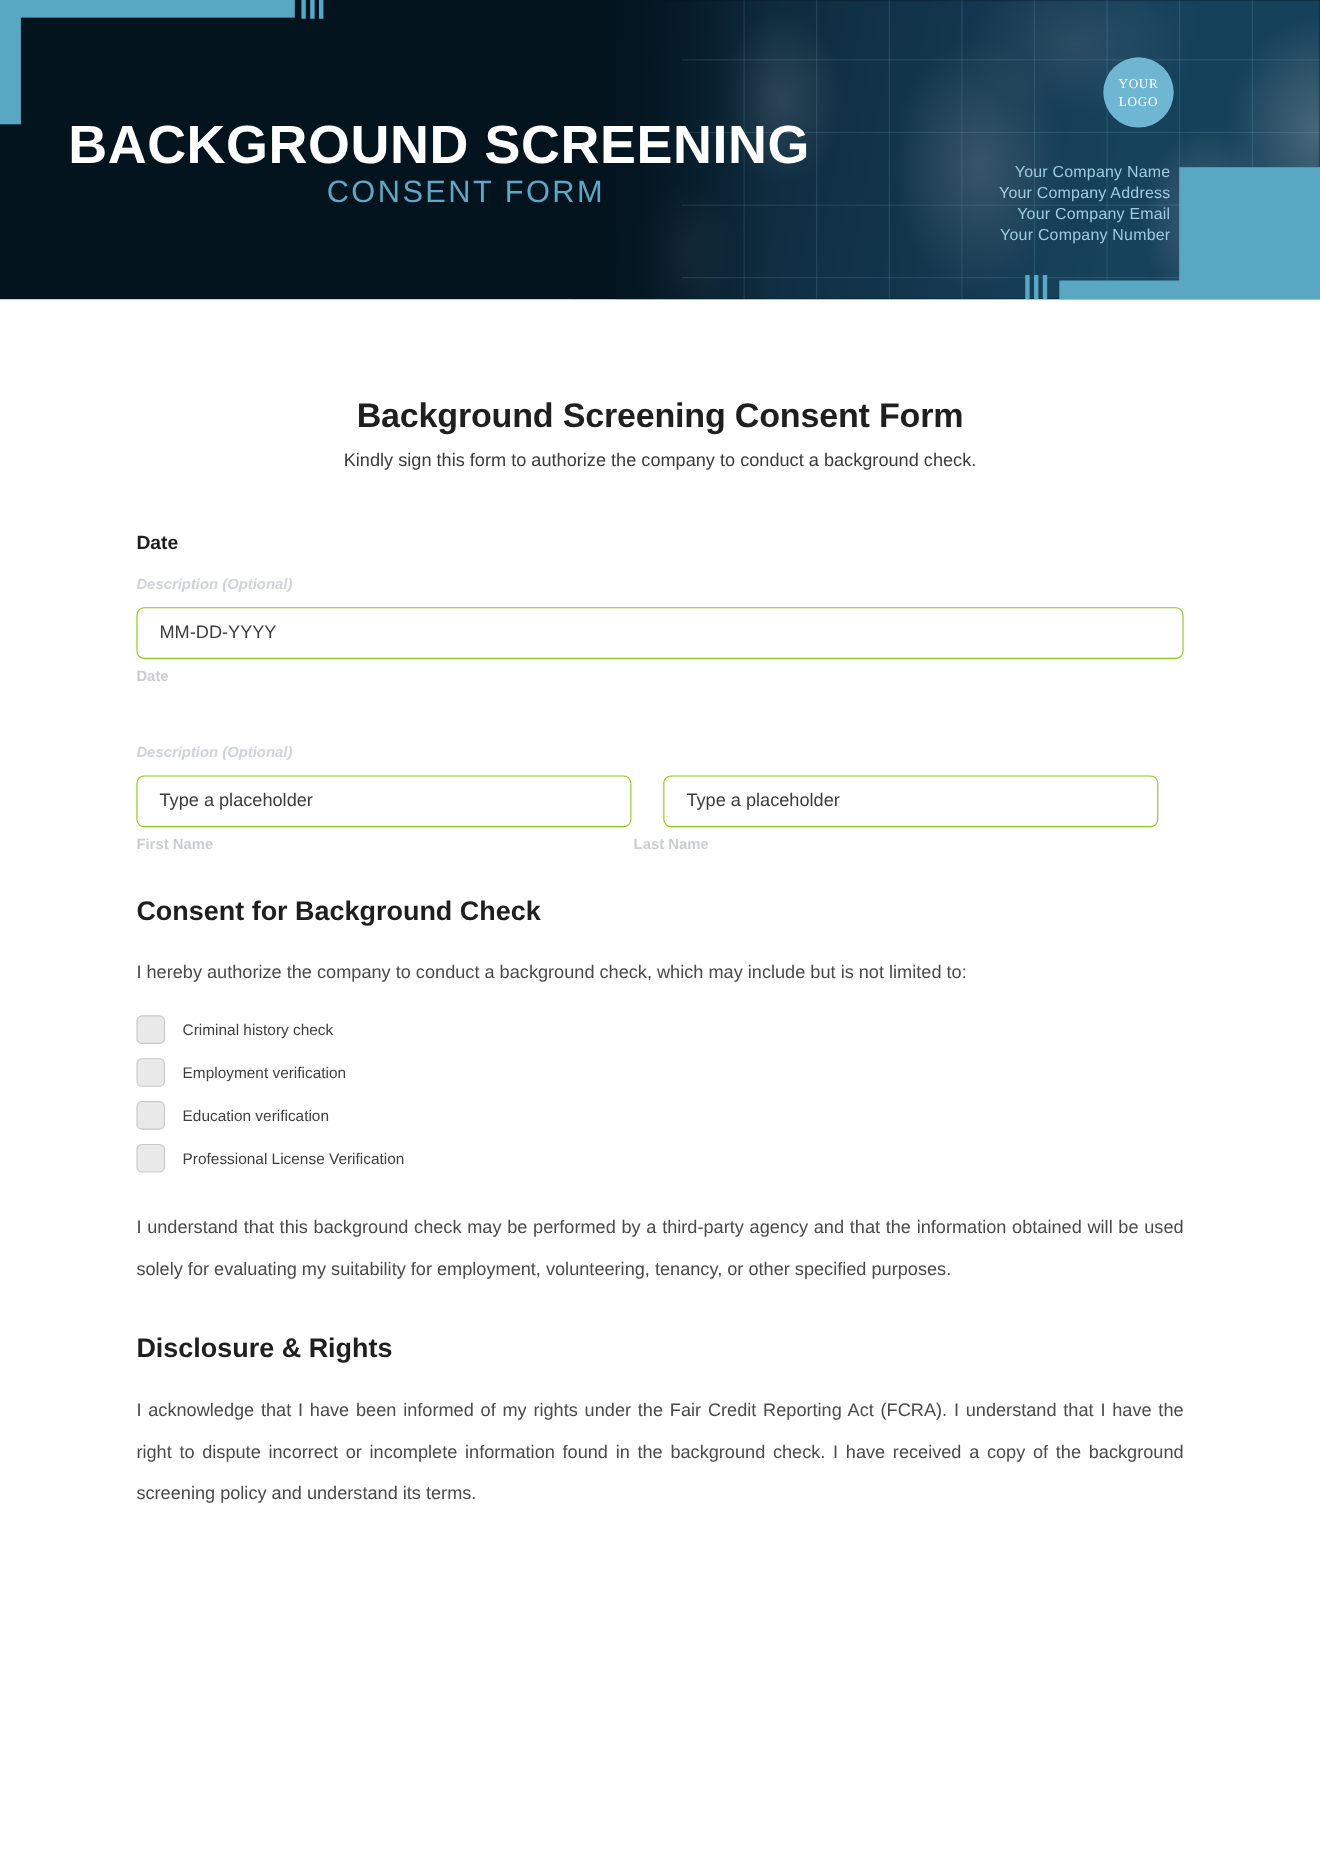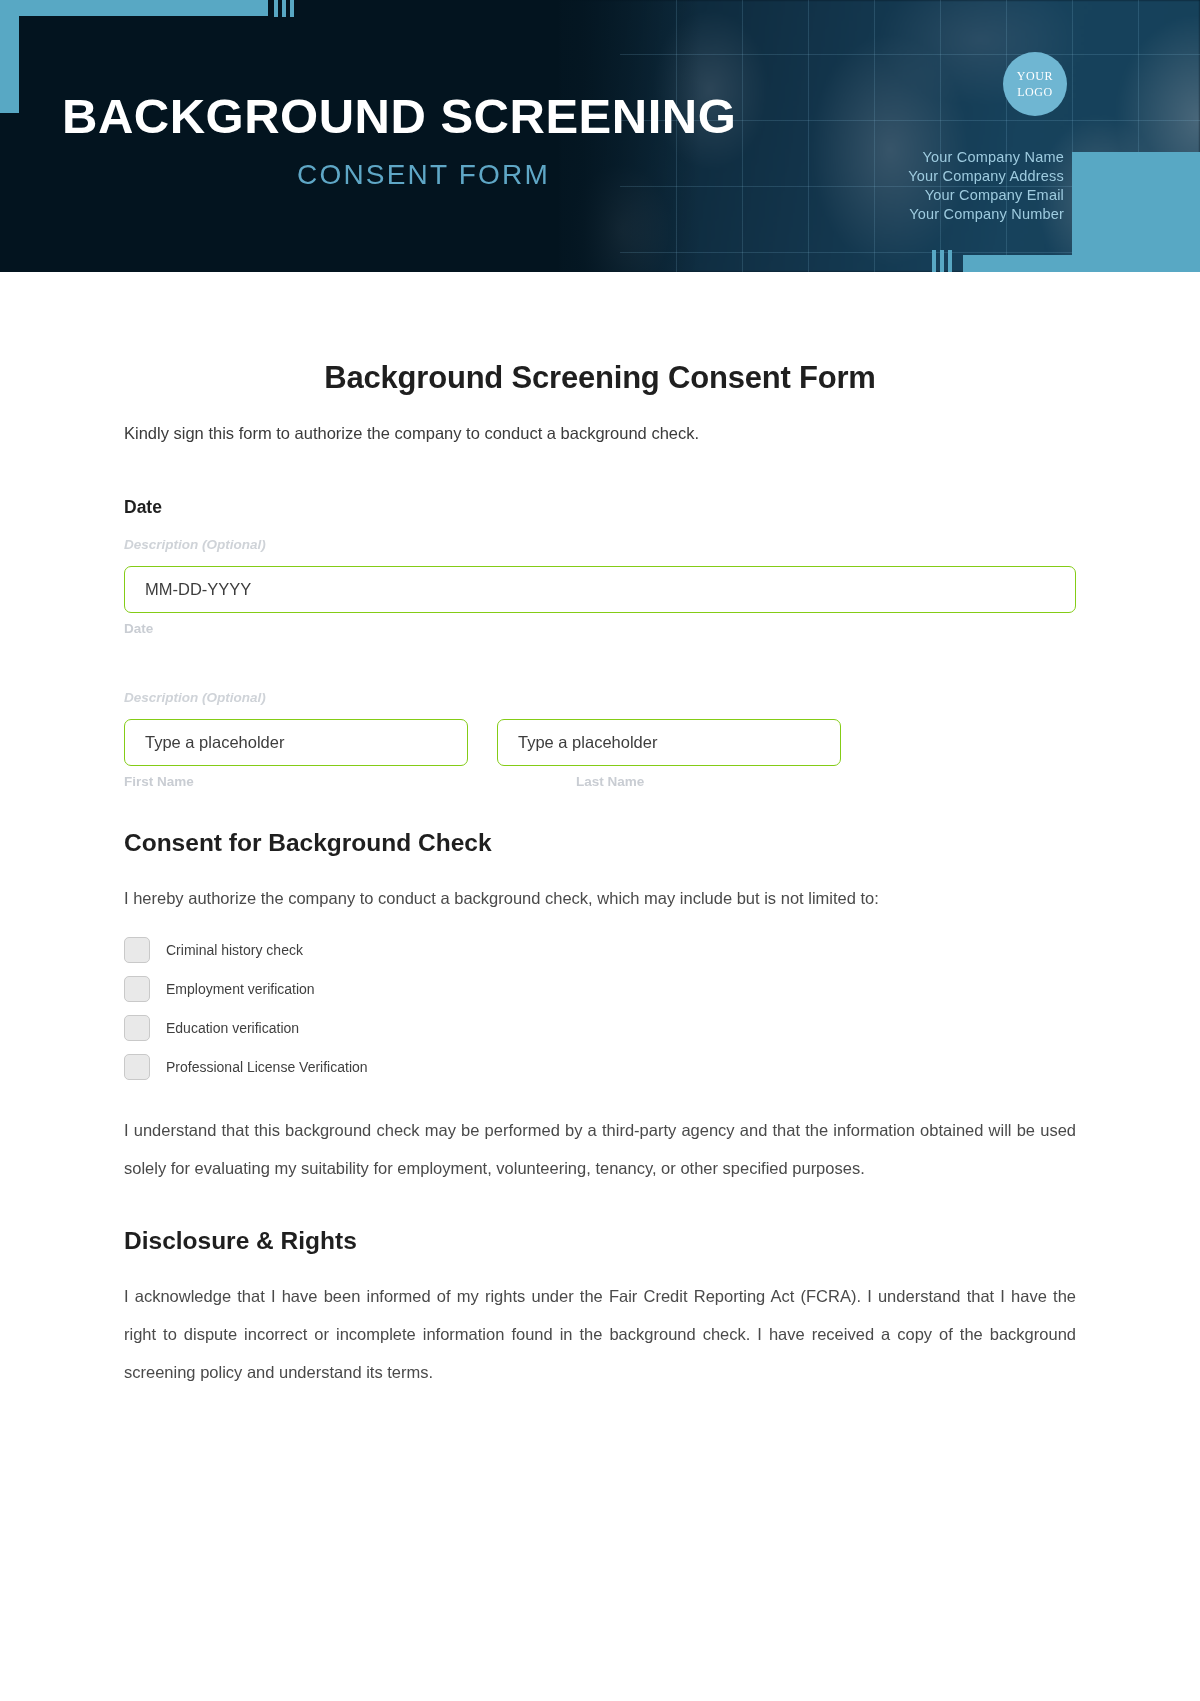--- a/index.html
+++ b/index.html
@@ -76,21 +76,21 @@
     position: absolute; right: 0; bottom: 0; width: 237px; height: 17px;
     background: #58a8c4;
   }
   .hdr-stripes-br {
     position: absolute; right: 248px; bottom: 0; height: 22px;
     display: flex; gap: 4px;
   }
   .hdr-stripes-br i { display:block; width: 4px; height: 22px; background:#58a8c4; }
 
   .hdr-title {
-    position: absolute; left: 62px; top: 92px;
+    position: absolute; left: 62px; top: 108px;
     color: #ffffff;
     font-size: 49px;
     font-weight: 700;
     letter-spacing: 0.5px;
     line-height: 1;
     white-space: nowrap;
   }
   .hdr-subtitle {
     position: absolute; left: 297px; top: 161px;
     color: #5fa7c6;
@@ -128,21 +128,22 @@
   }
   .doc-title {
     margin-top: 88px;
     text-align: center;
     font-size: 31px;
     font-weight: 700;
     color: #1f1f1f;
     letter-spacing: -0.2px;
   }
   .doc-sub {
-    margin-top: 28px;
+    margin-top: 14px;
+    text-align: center;
     font-size: 16.5px;
     color: #3b3b3b;
   }
 
   .field-block { margin-top: 54px; }
   .field-label {
     font-size: 17.5px;
     font-weight: 700;
     color: #1f1f1f;
   }
@@ -160,21 +161,21 @@
     height: 47px;
     display: flex;
     align-items: center;
     padding: 0 20px;
     font-size: 16.5px;
     color: #3d3d3d;
     background: #fff;
     overflow: hidden;
   }
   .input-box.full { width: 100%; }
-  .input-box.half { width: 344px; }
+  .input-box.half { width: 450px; }
   .hint-row { display: flex; gap: 29px; margin-top: 8px; }
   .hint {
     font-size: 13.5px;
     font-weight: 700;
     color: #c9cdd3;
   }
   .hint.half { width: 423px; }
 
   .section-head {
     margin-top: 40px;

